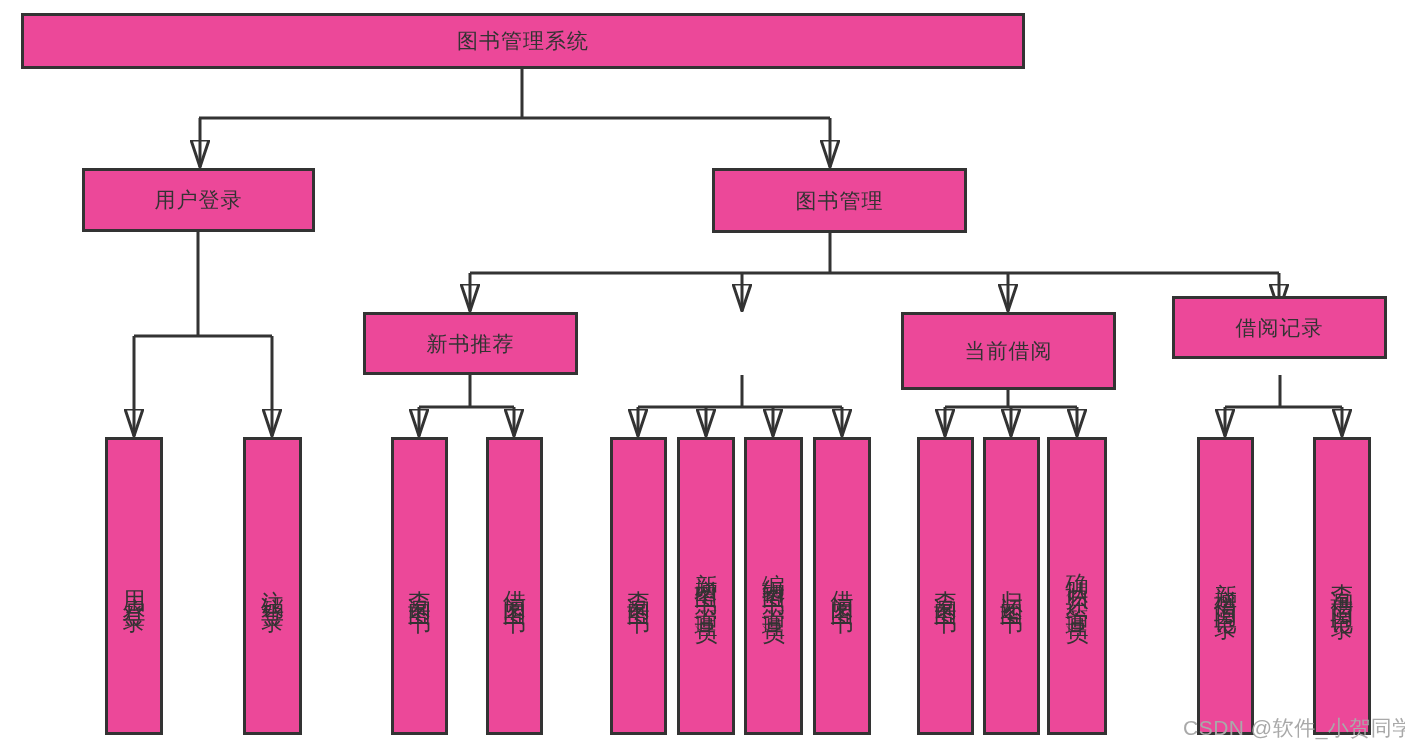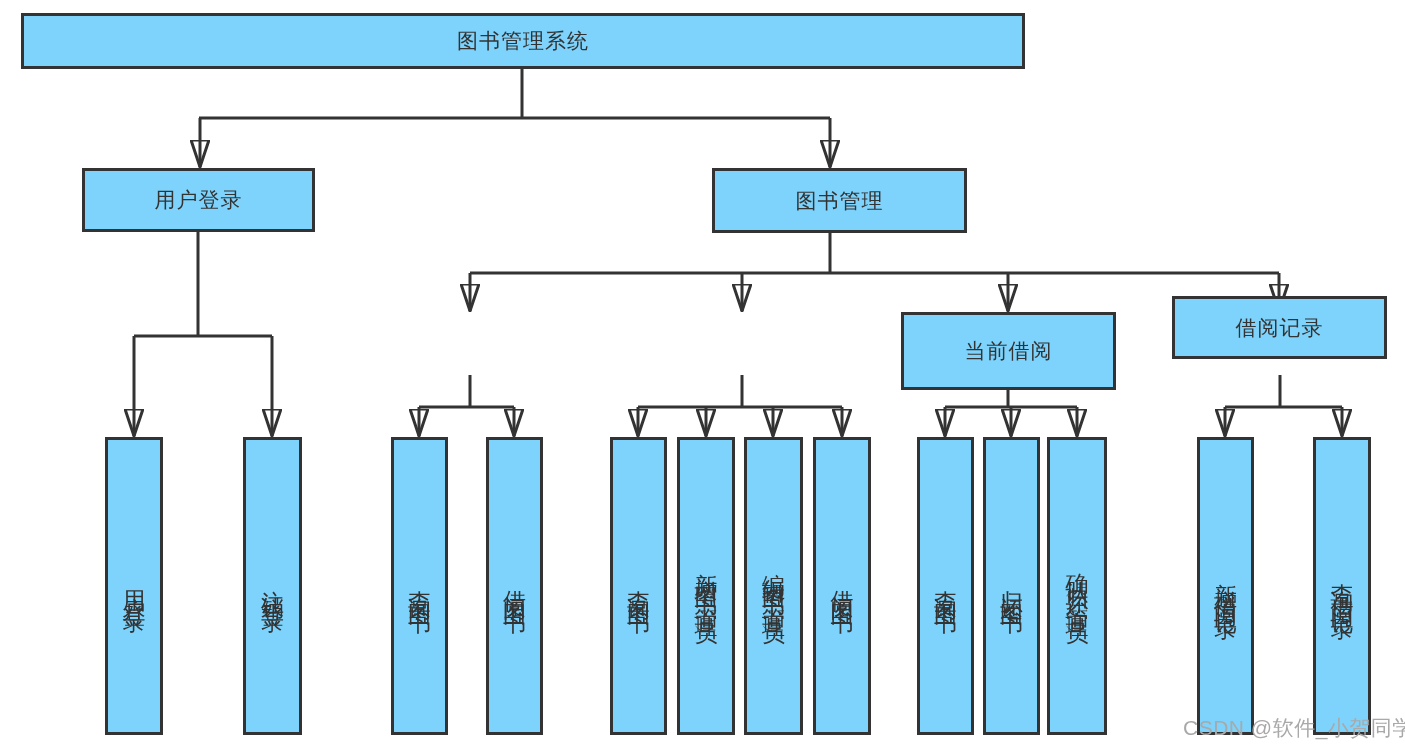--- a/index.html
+++ b/index.html
@@ -10,21 +10,21 @@
     font-family:"Liberation Sans","DejaVu Sans",sans-serif;
     color:#333333;
     overflow:hidden;
   }
   #wires{position:absolute;left:0;top:0;width:1405px;height:747px;}
   #wires line,#wires path{stroke:#333333;stroke-width:3;fill:none;}
   .box{
     position:absolute;
     box-sizing:border-box;
     border:3px solid #333333;
-    background:#7dd3fc;
+    background:#ec4899;
     display:flex;align-items:center;justify-content:center;
     color:#333333;
   }
   .box.h{font-size:21px;letter-spacing:1px;white-space:nowrap;}
   .box.v{
     writing-mode:vertical-rl;
     text-orientation:mixed;
     font-size:23px;
     letter-spacing:7px;
     line-height:1;
@@ -92,20 +92,21 @@
 
     <line x1="1225" y1="407" x2="1225" y2="436" marker-end="url(#arrow)"></line>
     <line x1="1342" y1="407" x2="1342" y2="436" marker-end="url(#arrow)"></line>
   </svg>
 
   <div class="box h" style="left:21px;top:13px;width:1004px;height:56px">图书管理系统</div>
 
   <div class="box h" style="left:82px;top:168px;width:233px;height:64px">用户登录</div>
   <div class="box h" style="left:712px;top:168px;width:255px;height:65px">图书管理</div>
 
+  <div class="box h" style="left:363px;top:312px;width:215px;height:63px">新书推荐</div>
   <div class="box h" style="left:901px;top:312px;width:215px;height:78px">当前借阅</div>
   <div class="box h" style="left:1172px;top:296px;width:215px;height:63px">借阅记录</div>
 
   <div class="box v" style="left:105px;top:437px;width:58px;height:298px">用户登录</div>
   <div class="box v" style="left:243px;top:437px;width:59px;height:298px">注销登录</div>
 
   <div class="box v" style="left:391px;top:437px;width:57px;height:298px">查询图书</div>
   <div class="box v" style="left:486px;top:437px;width:57px;height:298px">借阅图书</div>
 
   <div class="box v" style="left:610px;top:437px;width:57px;height:298px">查询图书</div>

